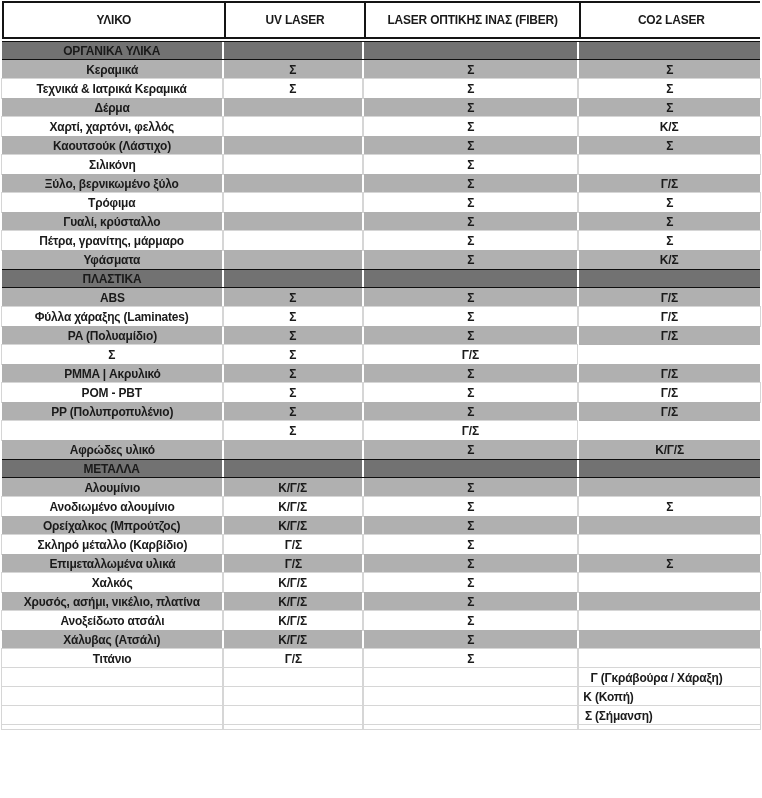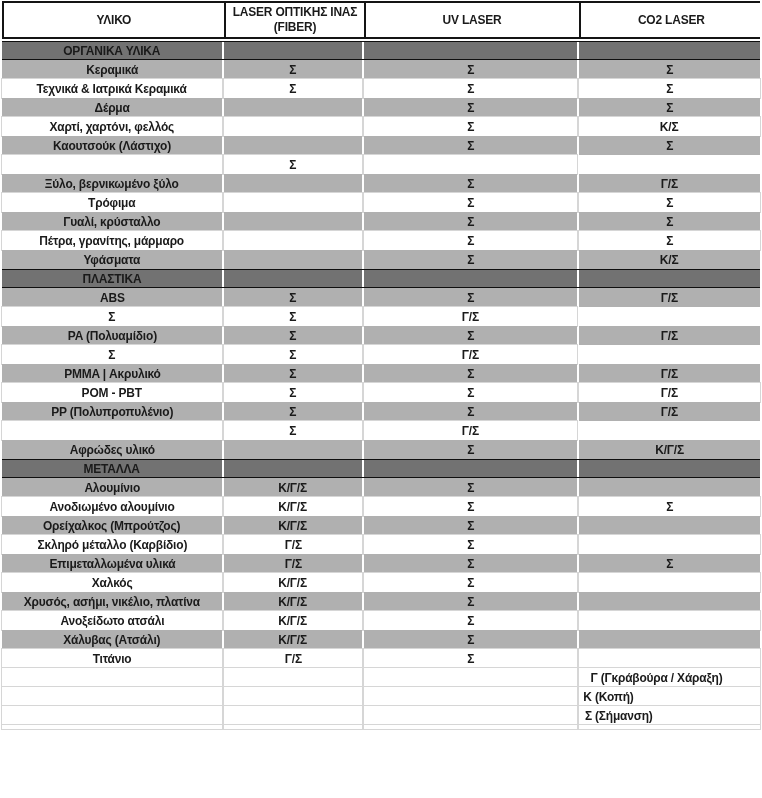--- a/index.html
+++ b/index.html
@@ -63,24 +63,24 @@
 </head>
 <body>
 
 <div class="wrap">
 
   <div class="grid header">
     <div class="hcell">
       <span class="t">ΥΛΙΚΟ</span>
     </div>
     <div class="hcell">
-      <span class="t" style="white-space:normal">LASER ΟΠΤΙΚΗΣ ΙΝΑΣ (FIBER)</span>
+      <span class="t">UV LASER</span>
     </div>
     <div class="hcell">
-      <span class="t">UV LASER</span>
+      <span class="t" style="white-space:normal">LASER ΟΠΤΙΚΗΣ ΙΝΑΣ (FIBER)</span>
     </div>
     <div class="hcell">
       <span class="t">CO2 LASER</span>
     </div>
   </div>
 
   <div id="table-body">
       <div class="grid row section">
         <div class="cell dark">
           <span class="t">ΟΡΓΑΝΙΚΑ ΥΛΙΚΑ</span>
@@ -147,20 +147,23 @@
         </div>
         <div class="cell gray"></div>
         <div class="cell gray">
           <span class="t">Σ</span>
         </div>
         <div class="cell gray">
           <span class="t">Σ</span>
         </div>
       </div>
       <div class="grid row">
+        <div class="cell white">
+          <span class="t">Σιλικόνη</span>
+        </div>
         <div class="cell white"></div>
         <div class="cell white">
           <span class="t">Σ</span>
         </div>
         <div class="cell white"></div>
       </div>
       <div class="grid row">
         <div class="cell gray">
           <span class="t">Ξύλο, βερνικωμένο ξύλο</span>
         </div>
@@ -236,20 +239,23 @@
           <span class="t">Σ</span>
         </div>
         <div class="cell gray">
           <span class="t">Σ</span>
         </div>
         <div class="cell gray">
           <span class="t">Γ/Σ</span>
         </div>
       </div>
       <div class="grid row">
+        <div class="cell white">
+          <span class="t">Φύλλα χάραξης (Laminates)</span>
+        </div>
         <div class="cell white">
           <span class="t">Σ</span>
         </div>
         <div class="cell white">
           <span class="t">Σ</span>
         </div>
         <div class="cell white">
           <span class="t">Γ/Σ</span>
         </div>
       </div>

